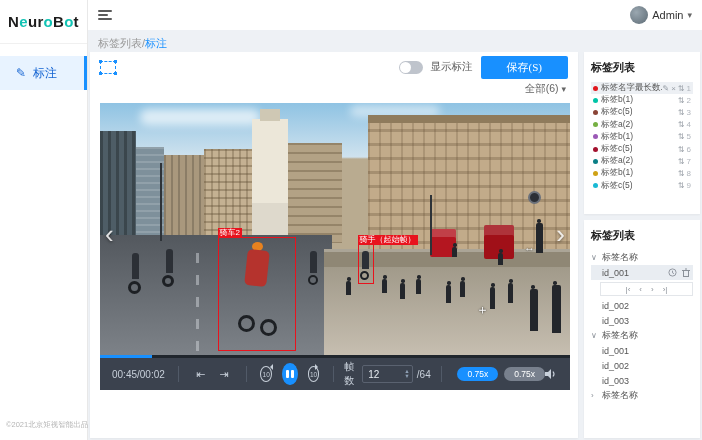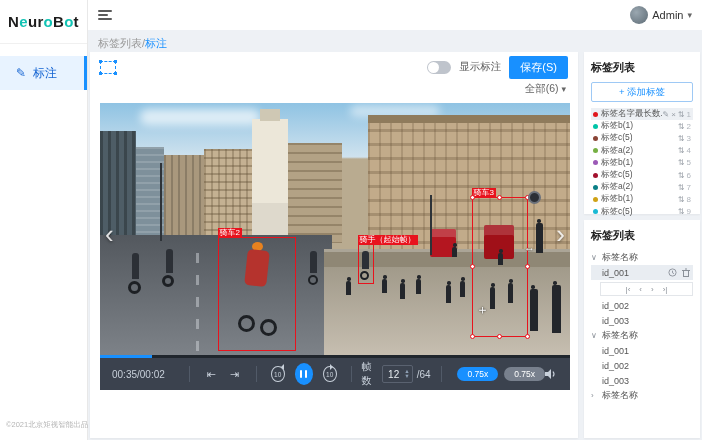--- a/index.html
+++ b/index.html
@@ -31,21 +31,21 @@
   .main-card{position:absolute;left:90px;top:52px;width:488px;height:386px;background:#fff;box-shadow:0 1px 2px rgba(0,0,0,.05);}
   .tool-row{height:30px;display:flex;align-items:center;padding:0 10px;}
   .rect-tool{position:relative;width:16px;height:13px;border:1px dashed #1890ff;cursor:pointer;}
   .rect-tool i{position:absolute;width:3px;height:3px;background:#1890ff;}
   .rect-tool i:nth-child(1){left:-2px;top:-2px}.rect-tool i:nth-child(2){right:-2px;top:-2px}
   .rect-tool i:nth-child(3){left:-2px;bottom:-2px}.rect-tool i:nth-child(4){right:-2px;bottom:-2px}
   .tool-right{margin-left:auto;display:flex;align-items:center;gap:8px;}
   .toggle{width:24px;height:13px;border-radius:7px;background:#bfc4cc;position:relative;cursor:pointer;}
   .toggle i{position:absolute;left:1px;top:1px;width:11px;height:11px;border-radius:50%;background:#fff;}
   .toggle-label{font-size:10.5px;color:#595959;}
-  .btn-primary{background:#1890ff;color:#fff;border:none;border-radius:2px;font-size:11px;padding:4px 11px;cursor:pointer;}
+  .btn-primary{background:#1890ff;color:#fff;border:none;border-radius:2px;font-size:11px;padding:4px 26px;cursor:pointer;font-family:Liberation Serif, serif;}
   .title-row{display:flex;align-items:center;padding:0 12px 4px 12px;}
   .vtitle{font-size:10.5px;color:#333;}
   .vfilter{margin-left:auto;font-size:10.5px;color:#666;cursor:pointer;}
 
   
   .player{position:absolute;left:10px;top:51px;width:470px;height:287px;}
   .photo{position:relative;width:470px;height:252px;overflow:hidden;background:linear-gradient(180deg,#8fc3e3 0,#cfe2ee 54px,#b9ab90 56px);}
   .photo *{position:absolute;}
   .sky-cloud{left:40px;top:6px;width:120px;height:16px;background:rgba(255,255,255,.65);border-radius:10px;filter:blur(4px);}
   .sky-cloud2{left:250px;top:2px;width:90px;height:12px;background:rgba(255,255,255,.5);border-radius:10px;filter:blur(4px);}
@@ -89,21 +89,21 @@
   .ctrl{position:absolute;left:0;top:255px;width:470px;height:32px;background:#3b424e;display:flex;align-items:center;color:#c8d0da;font-size:10px;padding:0 12px;}
   .vdiv{width:1px;height:16px;background:#515a68;margin:0 10px;}
   .time{width:80px;}
   .skip{font-size:11px;color:#c8d0da;cursor:pointer;margin:0 7px;}
   .ten{position:relative;width:16px;height:16px;border:1.3px solid #c8d0da;border-radius:50%;font-size:6.5px;display:flex;align-items:center;justify-content:center;cursor:pointer;margin:0 4px;}
   .ten::after{content:"";position:absolute;top:-3px;left:6px;border:3px solid transparent;}
   .ten.rew::after{border-right-color:#c8d0da;}
   .ten.fwd::after{border-left-color:#c8d0da;}
   .pausebtn{width:22px;height:22px;border-radius:50%;background:#1890ff;display:flex;align-items:center;justify-content:center;gap:2.5px;margin:0 6px;cursor:pointer;}
   .pausebtn i{width:2.5px;height:8px;background:#fff;border-radius:1px;}
-  .frame-input{display:flex;align-items:center;border:1px solid #5a6270;border-radius:2px;height:18px;padding:0 2px 0 5px;margin:0 4px;color:#e8edf2;}
+  .frame-input{display:flex;align-items:center;border:1px solid #5a6270;border-radius:2px;height:18px;padding:0 2px 0 5px;margin:0 4px;color:#e8edf2;gap:20px;}
   .spin{display:flex;flex-direction:column;font-size:5.5px;line-height:5px;color:#8ea0b5;margin-left:5px;cursor:pointer;}
   .pill{border-radius:8px;padding:2px 10px;font-size:8.5px;color:#fff;cursor:pointer;margin-left:6px;}
   .pill.on{background:#1890ff;}
   .pill.off{background:#78808d;}
   .spk{margin-left:auto;cursor:pointer;display:flex;}
 
   
   .rcard{position:absolute;left:584px;width:116px;background:#fff;box-shadow:0 1px 2px rgba(0,0,0,.05);padding:8px 7px;}
   .rcard1{top:52px;height:162px;}
   .rcard2{top:220px;height:218px;}
@@ -237,45 +237,34 @@
       <div class="person" style="left:452px;top:182px;width:9px;height:48px;"></div>
       <div class="person" style="left:398px;top:150px;height:12px;"></div>
       <div class="person" style="left:436px;top:120px;width:7px;height:30px;"></div>
 
       <div class="bbox" style="left:118px;top:134px;width:78px;height:114px;">
         <span class="tag">骑车2</span>
       </div>
       <div class="bbox" style="left:258px;top:141px;width:16px;height:40px;">
         <span class="tag">骑手（起始帧）</span>
       </div>
-      <div class="bbox" style="left:372px;top:94px;width:56px;height:140px;">
-        <span class="tag">骑车3</span>
-        <span class="handle" style="left:-3px;top:-3px;"></span>
-        <span class="handle" style="left:50%;top:-3px;margin-left:-3px;"></span>
-        <span class="handle" style="right:-3px;top:-3px;"></span>
-        <span class="handle" style="left:-3px;top:50%;margin-top:-3px;"></span>
-        <span class="handle" style="right:-3px;top:50%;margin-top:-3px;"></span>
-        <span class="handle" style="left:-3px;bottom:-3px;"></span>
-        <span class="handle" style="left:50%;bottom:-3px;margin-left:-3px;"></span>
-        <span class="handle" style="right:-3px;bottom:-3px;"></span>
-      </div>
 
       <div class="dark-dot"></div>
       <div class="cursor-cross">＋</div>
       <div class="cursor-h">↔</div>
       <div class="nav-arrow" style="left:5px;">‹</div>
       <div class="nav-arrow" style="right:5px;">›</div>
     </div>
 
     <div class="progress">
         <i></i>
       </div>
 
     <div class="ctrl">
-      <span class="time">00:35/00:02</span>
+      <span class="time">00:45/00:02</span>
       <span class="vdiv"></span>
       <span class="skip">⇤</span>
       <span class="skip">⇥</span>
       <span class="vdiv"></span>
       <span class="ten rew">10</span>
       <span class="pausebtn">
           <i></i>
           <i></i>
         </span>
       <span class="ten fwd">10</span>
@@ -298,21 +287,20 @@
             <path d="M8 3.5 Q10 6 8 8.5" stroke="#c8d0da" stroke-width="1.2" fill="none"></path>
           </svg>
       </span>
     </div>
 
   </div>
 </div>
 
 <div class="rcard rcard1">
   <div class="rtitle">标签列表</div>
-  <button class="add-label-btn">+ 添加标签</button>
 
   <div class="lrow sel">
     <span class="dot" style="background: rgb(224, 22, 28);"></span>
     <span class="lname">标签名字最长数...</span>
     <span class="lops">
       <span>✎</span>
       <span>×</span>
       <span>⇅</span>
       <span class="num">1</span>
     </span>

